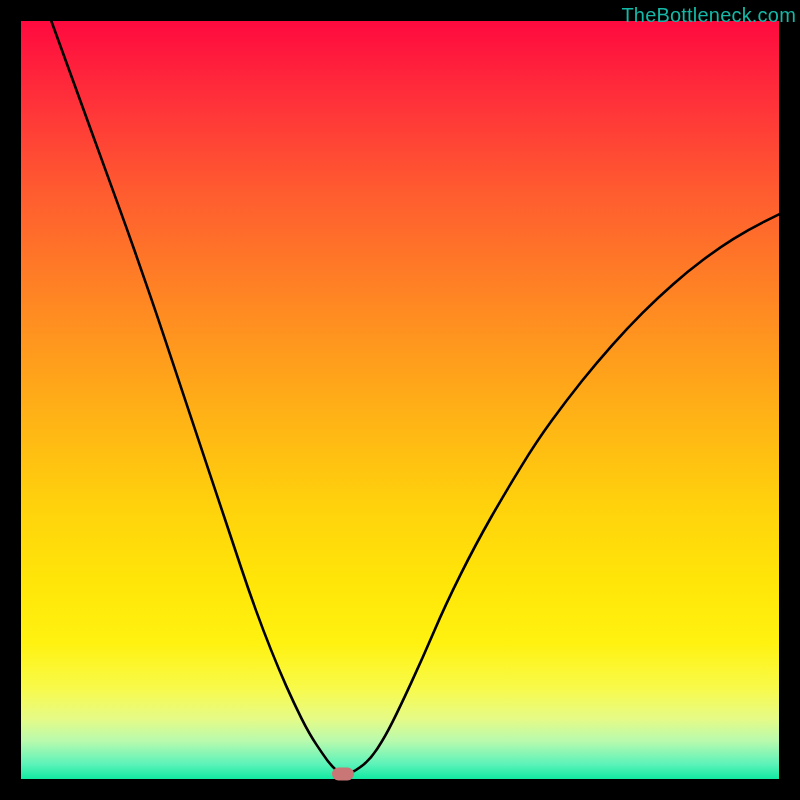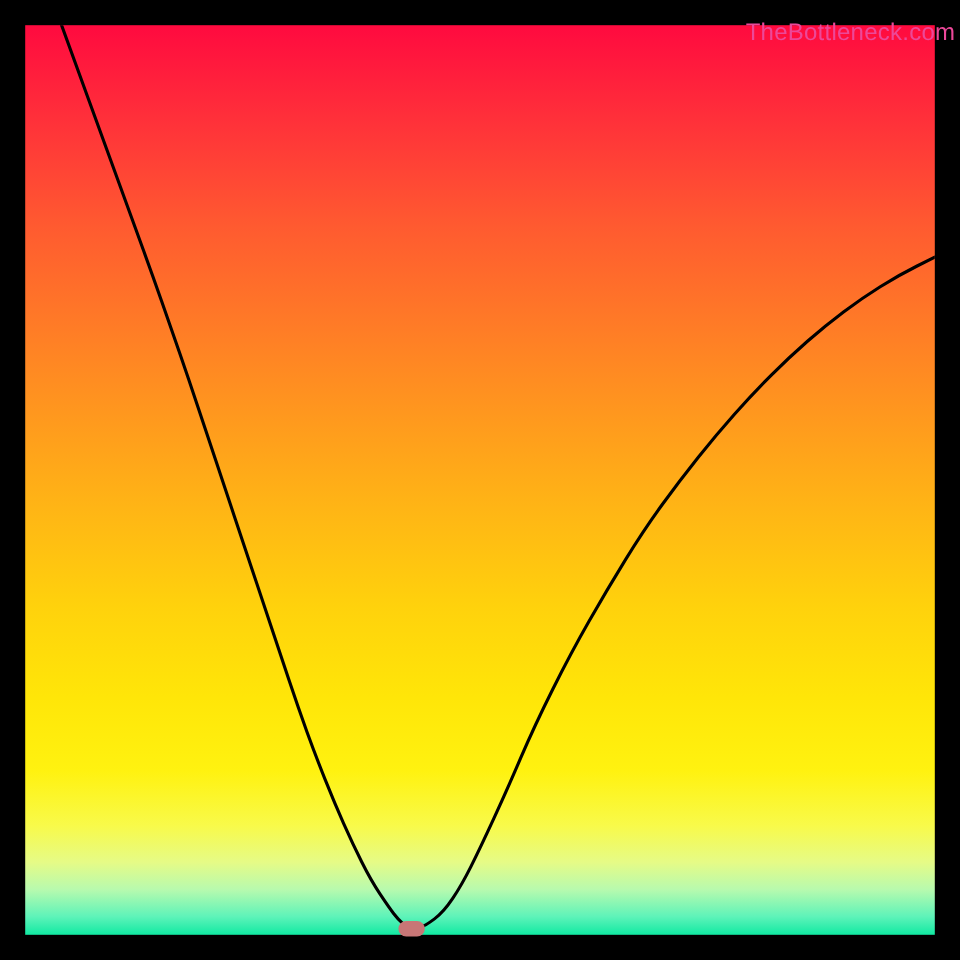--- a/index.html
+++ b/index.html
@@ -27,25 +27,25 @@
       #fff210 82%,
       #f8fa4a 88%,
       #e6fb86 92%,
       #b8faae 95%,
       #5ef3b9 98%,
       #11e9a2 100%
     );
   }
   .watermark {
     position: absolute;
-    top: 16px;
+    top: 4px;
     right: 4px;
     font-family: Arial, Helvetica, sans-serif;
     font-size: 20px;
-    color: #ec4899;
+    color: #14b8a6;
     font-weight: 400;
     letter-spacing: 0.2px;
   }
   .curve-svg {
     position: absolute;
     left: 21px;
     top: 21px;
     width: 758px;
     height: 758px;
     pointer-events: none;

